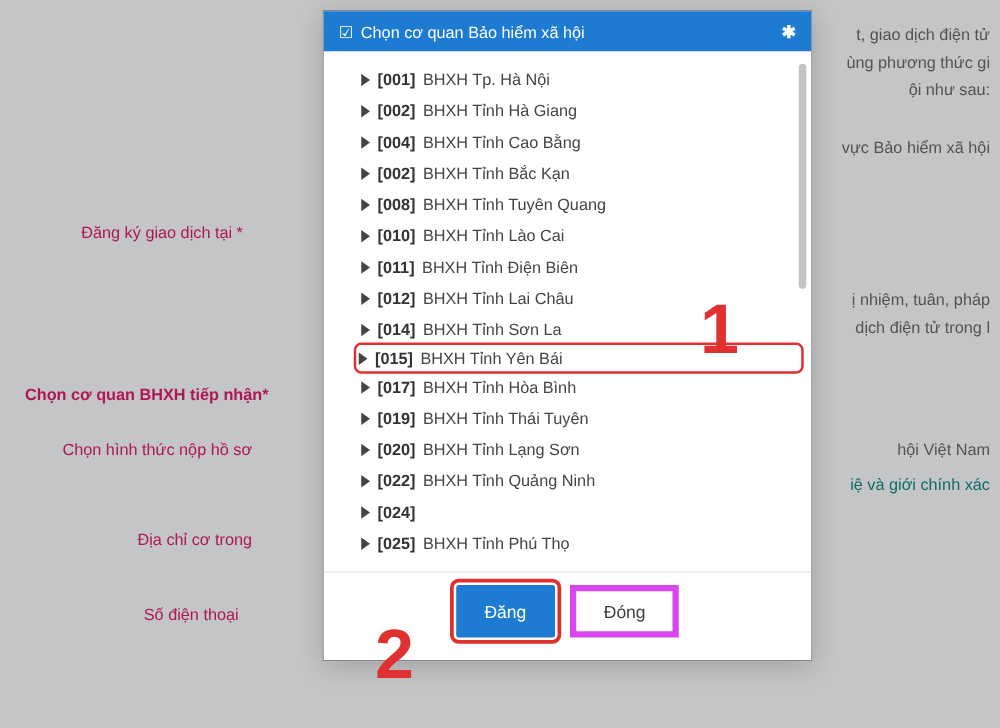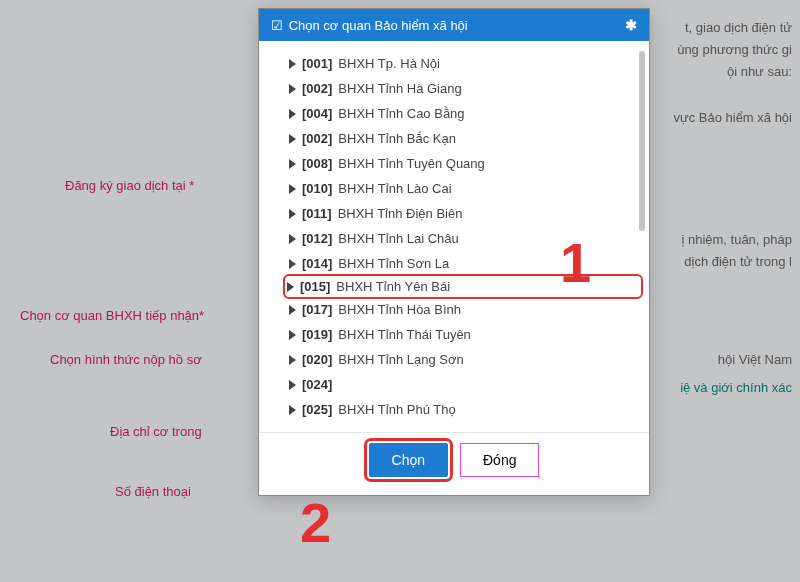--- a/index.html
+++ b/index.html
@@ -101,23 +101,23 @@
       display: flex;
       justify-content: center;
       gap: 12px;
       padding: 10px 0 18px;
       border-top: 1px solid #e4e4e4;
       position: relative;
     }
     .btn {
       padding: 8px 22px;
       font-size: 14px;
-      border: 1px solid #d946ef;
+      border: 5px solid #d946ef;
       background: #fff;
-      color: #000000;
+      color: #404040;
       cursor: pointer;
     }
     .btn-primary {
       background: #1e7bd2;
       color: #fff;
       border: 1px solid #1e7bd2;
     }
     .btn-primary.highlighted-btn {
       outline: 3px solid #e03030;
       outline-offset: 2px;
@@ -140,21 +140,21 @@
   <div class="bg-right-text" style="top:18px;">t, giao dịch điện tử</div>
   <div class="bg-right-text" style="top:40px;">ùng phương thức gi</div>
   <div class="bg-right-text" style="top:62px;">ội như sau:</div>
   <div class="bg-right-text" style="top:108px;">vực Bảo hiểm xã hội</div>
   <div class="bg-right-text" style="top:230px;">ị nhiệm, tuân, pháp</div>
   <div class="bg-right-text" style="top:252px;">dịch điện tử trong l</div>
   <div class="bg-right-text" style="top:350px;padding-left:16px;">hội Việt Nam</div>
   <div class="bg-right-text" style="top:378px;color:#0f766e;">iệ và giới chính xác</div>
 
   <div class="bg-field" style="top:178px;">Đăng ký giao dịch tại *</div>
-  <div class="bg-field" style="top:308px;left:20px;">Chọn cơ quan BHXH tiếp nhận*</div>
+  <div class="bg-field" style="top:308px;left:20px;font-weight:bold;">Chọn cơ quan BHXH tiếp nhận*</div>
   <div class="bg-field" style="top:352px;left:50px;">Chọn hình thức nộp hồ sơ</div>
   <div class="bg-field" style="top:424px;left:110px;">Địa chỉ cơ trong</div>
   <div class="bg-field" style="top:484px;left:115px;">Số điện thoại</div>
 </div>
 
 <div class="modal-backdrop"></div>
 
 <div class="modal">
   <div class="modal-header">
     <div class="modal-header-left">
@@ -226,33 +226,38 @@
           <span class="code">[019]</span>
           <span>BHXH Tỉnh Thái Tuyên</span>
         </li>
       <li class="tree-item">
           <span class="chev"></span>
           <span class="code">[020]</span>
           <span>BHXH Tỉnh Lạng Sơn</span>
         </li>
       <li class="tree-item">
           <span class="chev"></span>
+          <span class="code">[022]</span>
+          <span>BHXH Tỉnh Quảng Ninh</span>
+        </li>
+      <li class="tree-item">
+          <span class="chev"></span>
           <span class="code">[024]</span>
         </li>
       <li class="tree-item">
           <span class="chev"></span>
           <span class="code">[025]</span>
           <span>BHXH Tỉnh Phú Thọ</span>
         </li>
     </ul>
     <div class="scrollbar-track">
       <div class="scrollbar-thumb"></div>
     </div>
   </div>
 
   <div class="modal-footer">
-    <button class="btn btn-primary highlighted-btn">Chọn</button>
+    <button class="btn btn-primary highlighted-btn">Đăng</button>
     <button class="btn">Đóng</button>
   </div>
 </div>
 
 <div class="annotation" style="top:230px; left:560px;">1</div>
 <div class="annotation" style="top:490px; left:300px;">2</div>
 
 </body></html>

